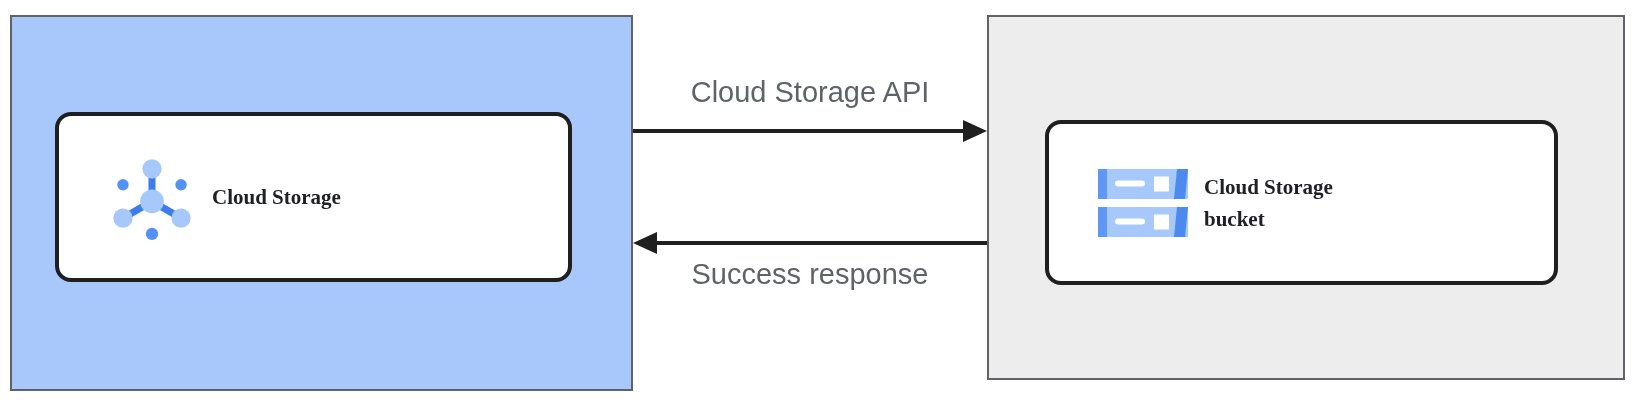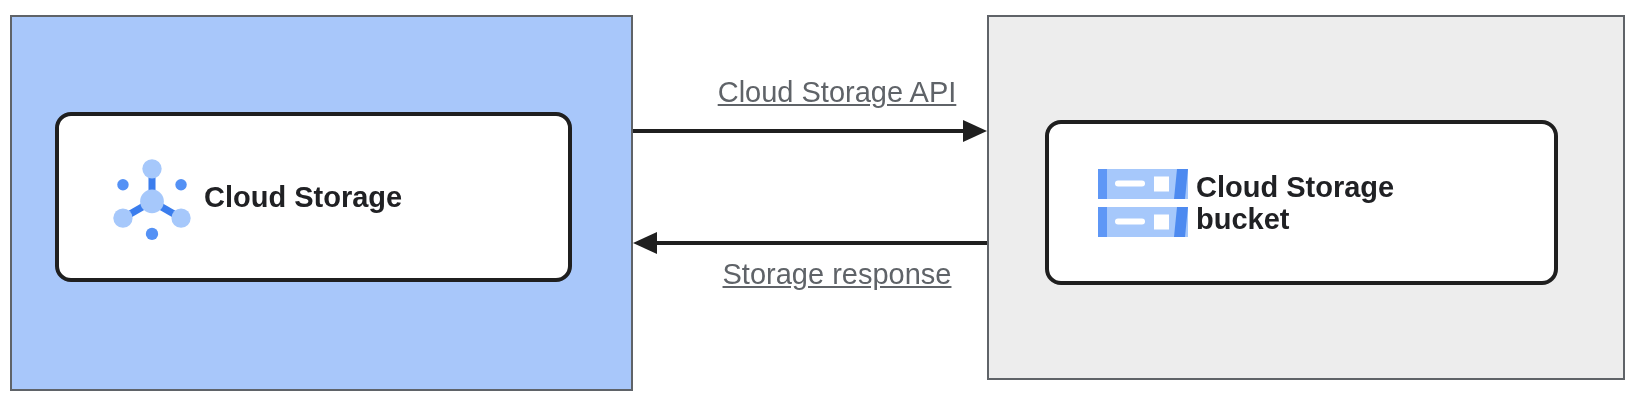--- a/index.html
+++ b/index.html
@@ -47,37 +47,37 @@
   .card-right {
     left: 56px; top: 103px;
     width: 513px; height: 165px;
     padding-left: 49px;
   }
   .card-icon {
     flex: 0 0 auto;
     display: block;
   }
   .card-label {
-    margin-left: 8px;
-    font-size: 29px;
+    margin-left: 16px;
+    font-size: 21px;
     font-weight: 700;
     line-height: 32px;
     color: #202124;
     letter-spacing: 0px;
+    font-family: Liberation Serif, serif;
   }
   .flow-label {
     position: absolute;
-    left: 660px;
+    left: 633px;
     width: 354px;
     text-align: center;
     font-size: 29px;
     line-height: 32px;
     color: #5f6368;
     white-space: nowrap;
-    text-decoration: underline;
   }
   .flow-label-top { top: 76px; }
   .flow-label-bottom { top: 258px; }
   .arrow-line {
     position: absolute;
     height: 4px;
     background: #1f1f1f;
   }
   .arrow-line-request { left: 633px; top: 129px; width: 331px; }
   .arrow-line-response { left: 656px; top: 241px; width: 331px; }
@@ -123,21 +123,21 @@
       </div>
     </div>
   </div>
 
   <div class="flow-label flow-label-top">Cloud Storage API</div>
   <div class="arrow-line arrow-line-request"></div>
   <div class="arrow-head arrow-head-right"></div>
 
   <div class="arrow-head arrow-head-left"></div>
   <div class="arrow-line arrow-line-response"></div>
-  <div class="flow-label flow-label-bottom">Storage response</div>
+  <div class="flow-label flow-label-bottom">Success response</div>
 
   <div class="zone zone-right">
     <div class="card card-right">
       <svg class="card-icon" width="90" height="68" viewBox="0 0 90 68">
 
         <rect x="0" y="0" width="90" height="30" fill="#a6c8fb"></rect>
         <rect x="0" y="0" width="9" height="30" fill="#5e97f6"></rect>
         <polygon points="79,0 90,0 87,30 76,30" fill="#4d8af0"></polygon>
         <rect x="17" y="11.5" width="30" height="6" rx="3" fill="#ffffff"></rect>
         <rect x="56" y="7.5" width="15" height="15" fill="#ffffff"></rect>

